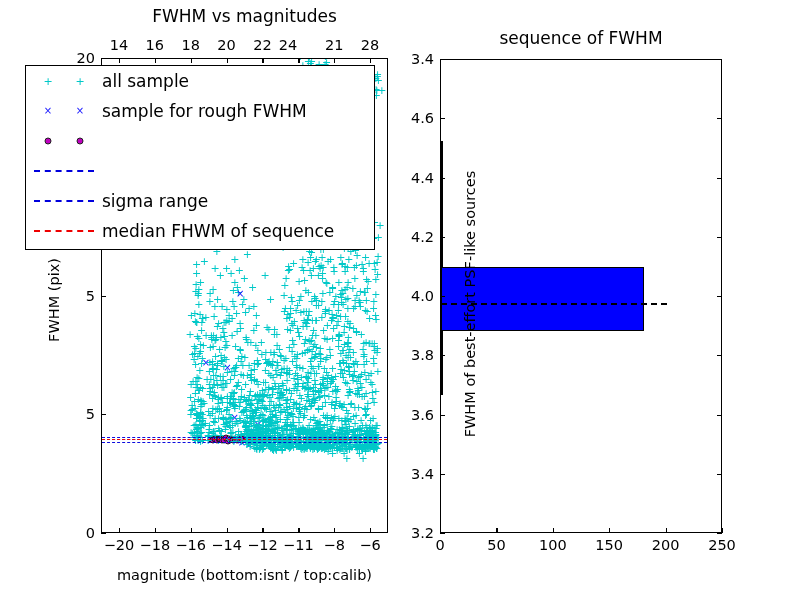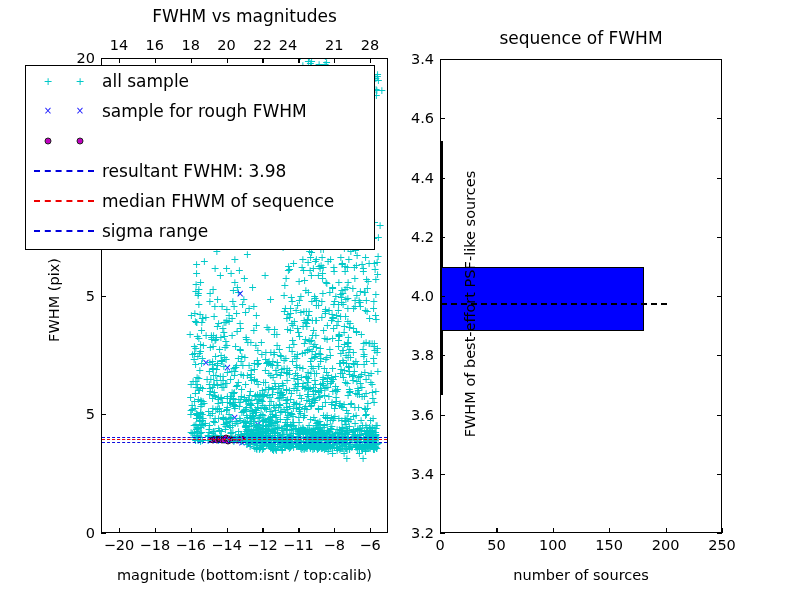--- a/index.html
+++ b/index.html
@@ -2005,52 +2005,50 @@
       <div class="legend-row">
         <div class="legend-handle">
           <span class="hm dot" style="left:22px;background:#c000c0;"></span>
           <span class="hm dot" style="left:54px;background:#c000c0;"></span>
         </div>
       </div>
       <div class="legend-row">
         <div class="legend-handle">
           <div class="hl" style="border-top:2.2px dashed #0000dd;height:0;"></div>
         </div>
-        <span class="legend-label">resultant FWHM: 3.98</span>
+      </div>
+      <div class="legend-row">
+        <div class="legend-handle">
+          <div class="hl" style="border-top:2px dashed #0000dd;height:0;"></div>
+        </div>
+        <span class="legend-label">sigma range</span>
       </div>
       <div class="legend-row">
         <div class="legend-handle">
           <div class="hl" style="border-top:2.2px dashed #ee0000;height:0;"></div>
         </div>
         <span class="legend-label">median FHWM of sequence</span>
-      </div>
-      <div class="legend-row">
-        <div class="legend-handle">
-          <div class="hl" style="border-top:2px dashed #0000dd;height:0;"></div>
-        </div>
-        <span class="legend-label">sigma range</span>
       </div>
     </div>
 
   <div id="right-title" class="title" style="left:440px;width:282px;top:28px;">sequence of FWHM</div>
 
   <div id="right-axes" class="axes" style="left:440px;top:59px;width:282px;height:474px;">
     <div class="axes-clip" id="right-clip">
         <div class="hbar" style="left:0px;top:207.3750000000001px;width:203.03999999999996px;height:63.39749999999981px;background:#0000ff;"></div>
         <div class="hbar" style="left:0px;top:143.97749999999996px;width:2.255999999999972px;height:63.39750000000015px;background:#0000ff;"></div>
         <div class="hbar" style="left:0px;top:112.57499999999999px;width:2.255999999999972px;height:31.402499999999975px;background:#0000ff;"></div>
         <div class="hbar" style="left:0px;top:81.46874999999983px;width:2.255999999999972px;height:31.10625000000016px;background:#0000ff;"></div>
         <div class="hbar" style="left:0px;top:270.7724999999999px;width:1.5px;height:63.99000000000012px;background:#0000ff;"></div>
         <div class="hline dash-black" style="top:242.925px;left:0px;width:225.60000000000002px;right:auto;"></div>
       </div>
   </div>
 
   <div class="axlabel ylabel-rot" style="left:260px;top:296px;width:420px;text-align:center;">FWHM of best-effort PSF-like sources</div>
 
-  <div class="axlabel" style="left:440px;top:567px;width:282px;text-align:center;">number of sources</div>
 
   <div id="decor-layer" style="position:absolute;inset:0;pointer-events:none;">
       <div class="tickmark" style="left:118.9375px;top:528px;width:1.2px;height:5px;"></div>
       <div class="tick xb" style="left:118.9375px;top:537px;">−20</div>
       <div class="tickmark" style="left:154.8125px;top:528px;width:1.2px;height:5px;"></div>
       <div class="tick xb" style="left:154.8125px;top:537px;">−18</div>
       <div class="tickmark" style="left:190.6875px;top:528px;width:1.2px;height:5px;"></div>
       <div class="tick xb" style="left:190.6875px;top:537px;">−16</div>
       <div class="tickmark" style="left:226.5625px;top:528px;width:1.2px;height:5px;"></div>
       <div class="tick xb" style="left:226.5625px;top:537px;">−14</div>

